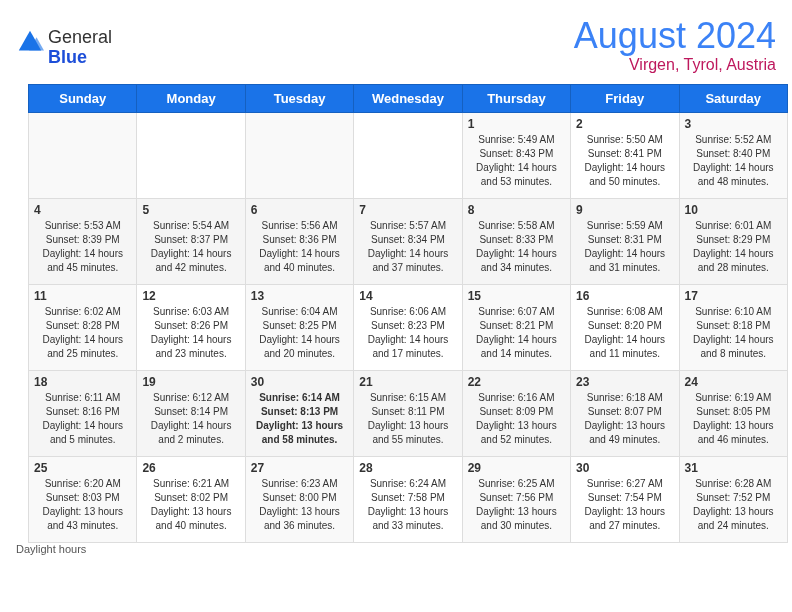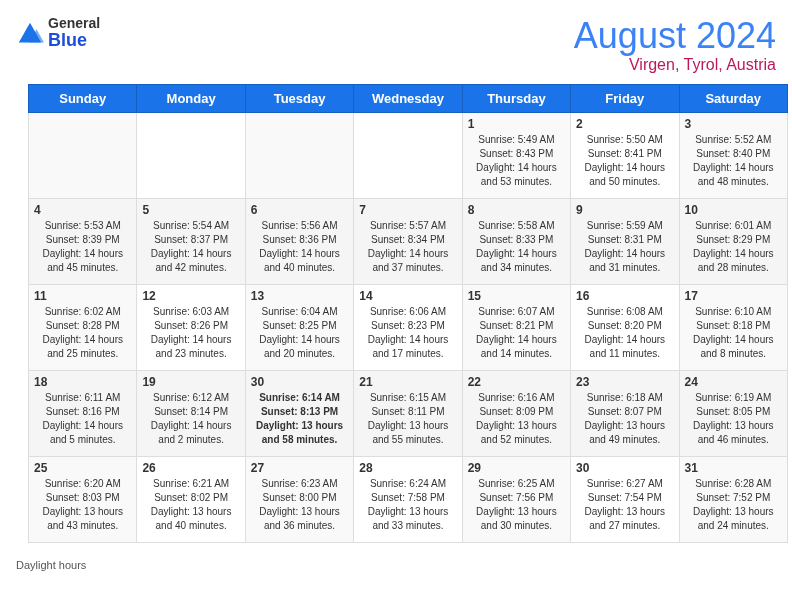--- a/index.html
+++ b/index.html
@@ -27,23 +27,24 @@
       display: flex;
       align-items: center;
       gap: 4px;
     }
     .logo-text {
       display: flex;
       flex-direction: column;
       line-height: 1.1;
     }
     .logo-general {
-      font-size: 14px;
-      font-weight: bold;
+      font-size: 18px;
+      font-weight: normal;
       color: #333;
+      margin-top: 12px;
     }
     .logo-blue {
       font-size: 18px;
       font-weight: bold;
       color: #1d4ed8;
     }
     .logo-icon {
       width: 28px;
       height: 28px;
     }
@@ -97,21 +98,21 @@
     .day-info {
       line-height: 1.4;
       font-size: 10px;
       color: #333;
       text-align: center;
     }
     tr:nth-child(even) .day-cell {
       background: #f5f5f5;
     }
     .footer {
-      margin-top: 16px;
+      margin-top: 0;
       font-size: 11px;
       color: #555;
     }
   </style>
 </head>
 <body>
 
 <div class="page">
   <div class="header">
     <div class="logo">

